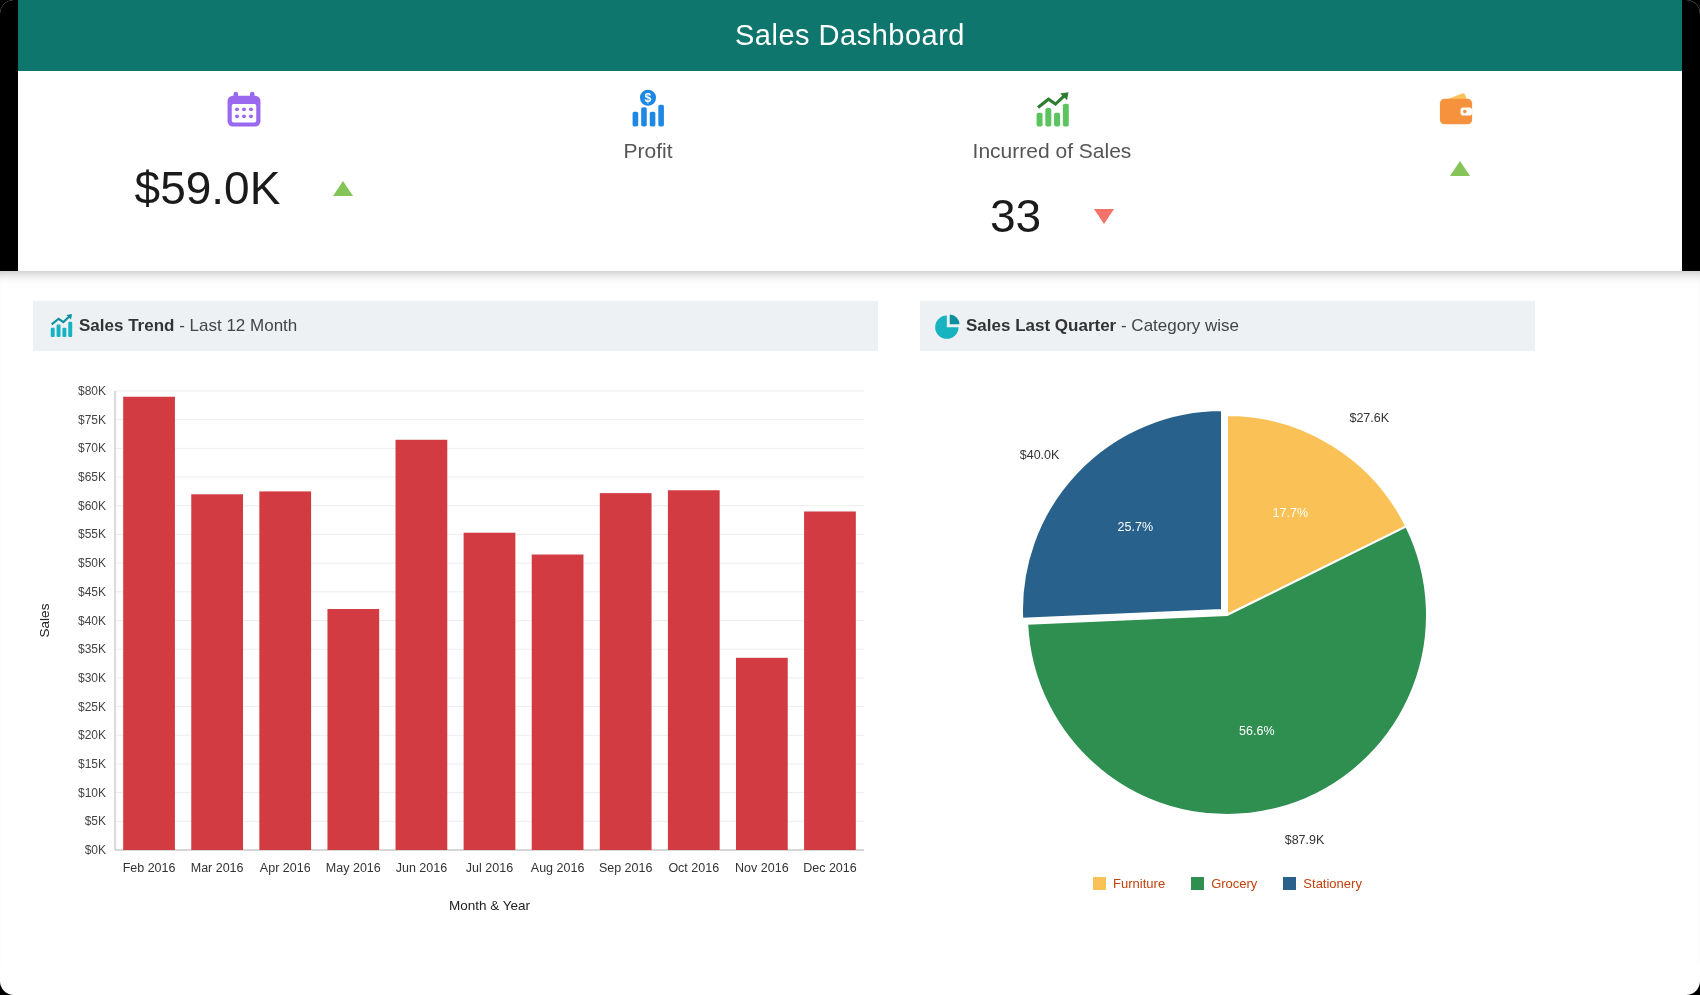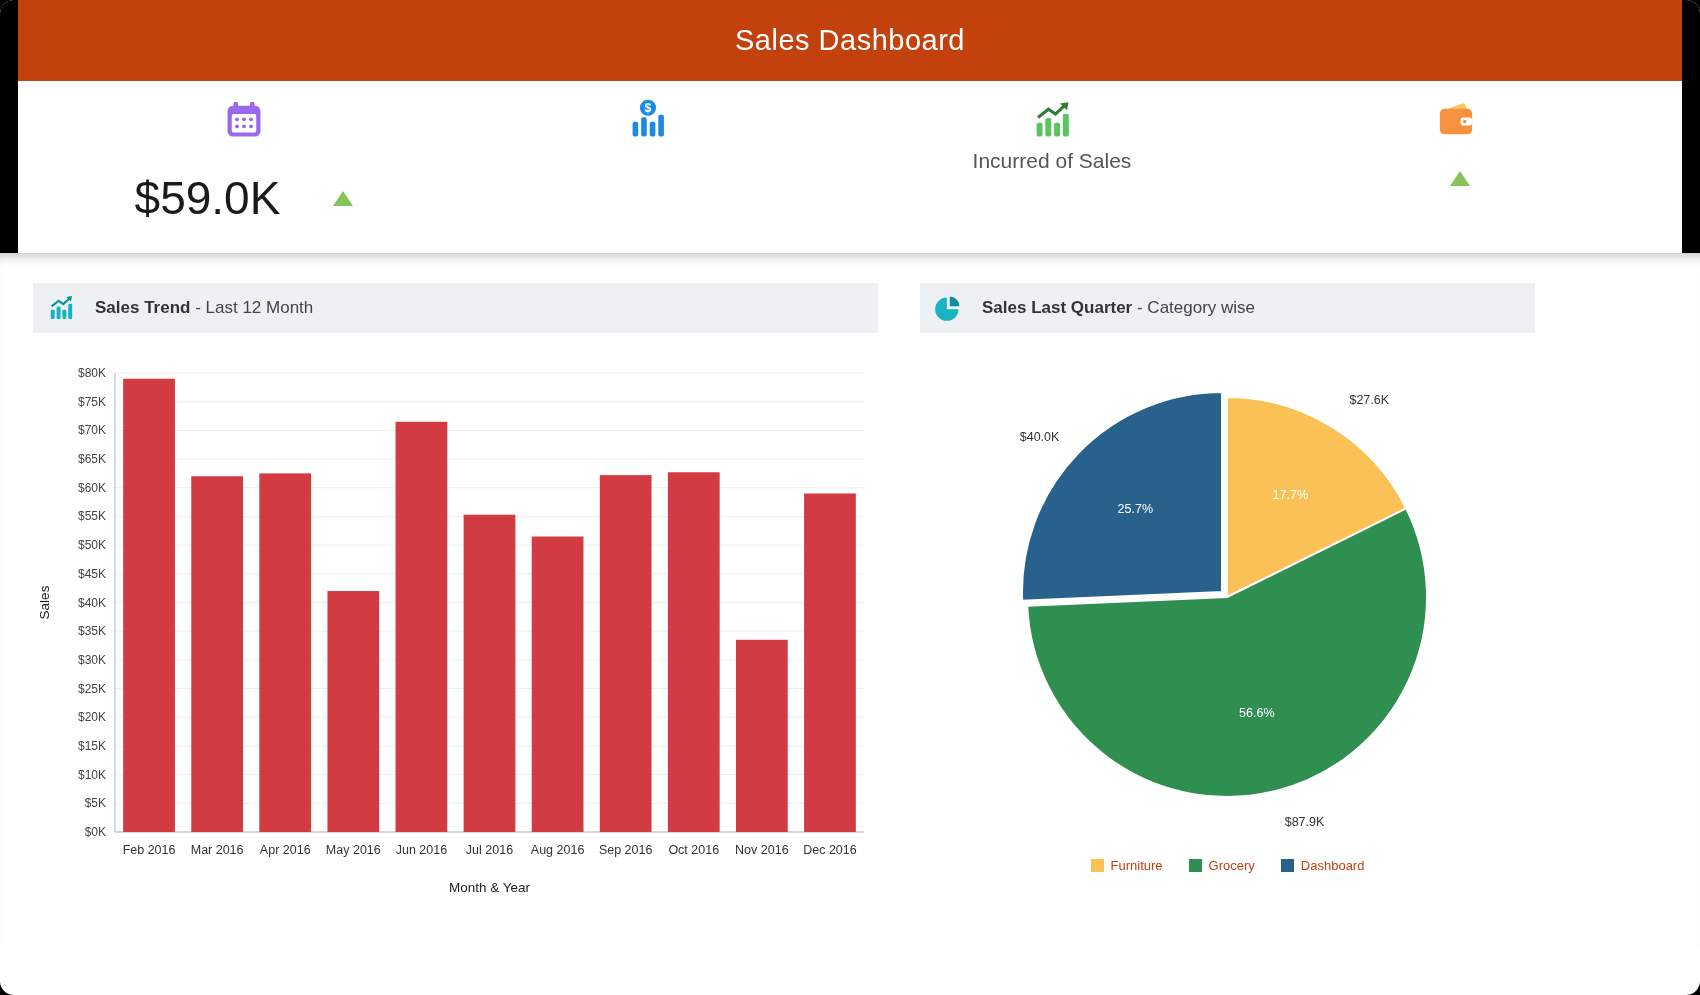--- a/index.html
+++ b/index.html
@@ -3,21 +3,21 @@
 <meta charset="utf-8">
 <style>
   * { box-sizing: border-box; }
   html,body { margin:0; padding:0; background:#000; font-family:"Liberation Sans", sans-serif; }
   .app {
     width:1700px; height:995px; background:#fff;
     border-radius:14px; overflow:hidden; position:relative;
   }
   .top-zone { background:#000; padding:0 18px; }
   .titlebar {
-    height:81px; background:#c2410c;
+    height:71px; background:#0f766e;
     display:flex; align-items:center; justify-content:center;
   }
   .titlebar h1 { margin:0; color:#fff; font-size:29px; font-weight:400; letter-spacing:0.5px; }
   .kpi-row {
     background:#fff; display:flex; padding:14px 24px 28px;
   }
   .kpi { flex:1; text-align:center; padding-top:4px; }
   .kpi-icon { display:inline-block; height:42px; }
   .kpi-label { font-size:21px; color:#555; margin-top:4px; }
   .kpi-value-row { margin-top:26px; display:flex; align-items:center; justify-content:center;gap:45px; }
@@ -29,21 +29,21 @@
     background:#fff; min-height:695px;
     box-shadow: inset 0 12px 14px -12px rgba(0,0,0,0.35);
     padding:30px 0 0 33px;
     display:flex; gap:42px; align-items:flex-start;
   }
   .panel { background:#fff; }
   .panel-left  { width:845px; }
   .panel-right { width:615px; }
   .panel-header {
     background:#edf1f4; height:50px;
-    display:flex; align-items:center; gap:20px; padding:0 14px;
+    display:flex; align-items:center; gap:4px; padding:0 14px;
   }
   .panel-header .ph-icon { display:inline-flex; width:28px; height:28px; }
   .panel-title { font-size:17px; font-weight:bold; color:#333; }
   .panel-subtitle { font-size:17px; font-weight:400; color:#444; }
   .chart-wrap { padding-top:28px; }
   .pie-wrap { padding-top:12px; }
   .legend { display:flex; justify-content:center; gap:26px; margin-top:4px; }
   .legend-item { display:flex; align-items:center; gap:7px; font-size:13px; color:#c2410c; }
   .legend-swatch { width:13px; height:13px; display:inline-block; }
   svg text { font-family:"Liberation Sans", sans-serif; }
@@ -85,34 +85,39 @@
         <span class="kpi-icon">
           <svg width="42" height="42" viewBox="0 0 24 24">
             <rect x="3.2" y="13" width="3.2" height="8.4" rx="1" fill="#1e88e5"></rect>
             <rect x="8.1" y="10.4" width="3.2" height="11" rx="1" fill="#1e88e5"></rect>
             <rect x="13" y="13" width="3.2" height="8.4" rx="1" fill="#1e88e5"></rect>
             <rect x="17.9" y="9" width="3.2" height="12.4" rx="1" fill="#1e88e5"></rect>
             <circle cx="12" cy="5" r="4.6" fill="#1e88e5"></circle>
             <text x="12" y="7.4" text-anchor="middle" font-size="7" font-weight="bold" fill="#fff">$</text>
           </svg>
         </span>
+        <div class="kpi-label">Profit</div>
       </div>
 
       <div class="kpi">
         <span class="kpi-icon">
           <svg width="42" height="42" viewBox="0 0 24 24">
             <rect x="3.2" y="13.6" width="3.4" height="7.8" rx="1" fill="#5bc45e"></rect>
             <rect x="8.2" y="10.8" width="3.4" height="10.6" rx="1" fill="#5bc45e"></rect>
             <rect x="13.2" y="13.6" width="3.4" height="7.8" rx="1" fill="#5bc45e"></rect>
             <rect x="18.2" y="8.4" width="3.4" height="13" rx="1" fill="#5bc45e"></rect>
             <polyline points="4,10.6 10,5.8 14,8.6 19.6,3.4" fill="none" stroke="#2e7d32" stroke-width="1.8"></polyline>
             <polygon points="16.6,2.6 21.4,1.8 20.6,6.4" fill="#2e7d32"></polygon>
           </svg>
         </span>
         <div class="kpi-label">Incurred of Sales</div>
+        <div class="kpi-value-row">
+          <span class="kpi-value">33</span>
+          <span class="tri down"></span>
+        </div>
       </div>
 
       <div class="kpi">
         <span class="kpi-icon">
           <svg width="42" height="42" viewBox="0 0 24 24">
             <path d="M5 6.5 L15.5 2.6 A1.5 1.5 0 0 1 17.4 3.6 L18.4 6.8 Z" fill="#fcc35c"></path>
             <rect x="2.8" y="5.6" width="18.4" height="14.6" rx="2.6" fill="#f6923e"></rect>
             <rect x="14.6" y="10.6" width="6.6" height="4.6" rx="1.6" fill="#fff"></rect>
             <circle cx="17" cy="12.9" r="1" fill="#f6923e"></circle>
           </svg>
@@ -240,19 +245,19 @@
           <span class="legend-item">
             <span class="legend-swatch" style="background: rgb(249, 193, 86);"></span>
             <span>Furniture</span>
           </span>
           <span class="legend-item">
             <span class="legend-swatch" style="background: rgb(46, 143, 81);"></span>
             <span>Grocery</span>
           </span>
           <span class="legend-item">
             <span class="legend-swatch" style="background: rgb(39, 97, 140);"></span>
-            <span>Dashboard</span>
+            <span>Stationery</span>
           </span>
         </div>
     </div>
 
   </div>
 </div>
 
 </body></html>

